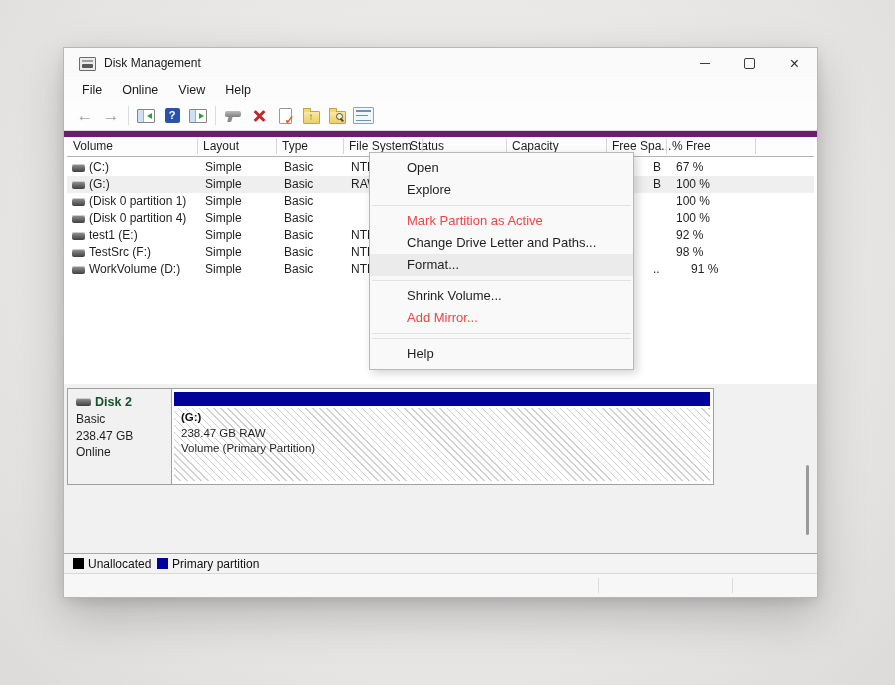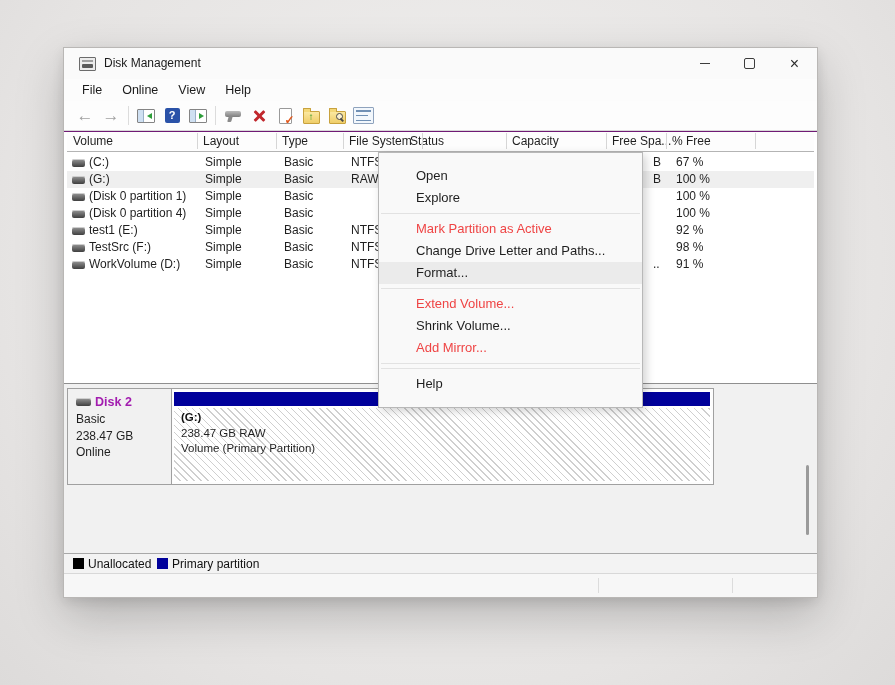--- a/index.html
+++ b/index.html
@@ -48,39 +48,39 @@
   .ic-doc .chk{position:absolute;right:-4px;bottom:-4px;color:#e2571b;font-size:12px;font-weight:bold;}
   .ic-folder{width:15px;height:11px;background:linear-gradient(#fbe8a0,#efcd68);border:1px solid #c8a23e;border-radius:1px;position:relative;margin-top:3px;}
   .ic-folder .tab{position:absolute;top:-3.5px;left:-1px;width:6px;height:3px;background:#f4d878;border:1px solid #c8a23e;border-bottom:none;border-radius:1px 1px 0 0;}
   .ic-folder .up{position:absolute;left:0;right:0;top:-1px;text-align:center;color:#1e8f1e;font-weight:bold;font-size:10px;}
   .ic-folder .mag{position:absolute;right:2px;top:1px;width:5px;height:5px;border:1.5px solid #4a4a4a;border-radius:50%;background:rgba(255,255,255,.6);}
   .ic-folder .mh{position:absolute;right:1px;bottom:2px;width:4px;height:1.5px;background:#4a4a4a;transform:rotate(45deg);}
   .ic-props{width:15px;height:11px;border:1px solid #8fa3bd;background:#f2f7fc;padding:2px;display:flex;flex-direction:column;justify-content:space-between;border-radius:1px;}
   .ic-props div{height:1.5px;background:#6f8fb4;}
   .ic-props div:nth-child(2){width:80%;}
   
-  .listview{position:absolute;left:0;top:83px;right:0;height:251px;background:#fff;border-top:1px solid #701a75;border-bottom:1px solid #8f8f8f;}
+  .listview{position:absolute;left:0;top:83px;right:0;height:251px;background:#fff;border-top:6px solid #701a75;border-bottom:1px solid #8f8f8f;}
   .lv-header{position:absolute;left:3px;top:0;right:3px;height:19px;background:#fdfdfd;border-bottom:1px solid #b4b4b4;}
   .hcell{position:absolute;top:2px;font-size:12px;color:#1f1f1f;white-space:nowrap;}
   .hsep{position:absolute;top:1px;width:1px;height:16px;background:#d6d6d6;}
   .lv-row{position:absolute;left:3px;right:3px;height:17px;}
   .lv-row.sel{background:#efefef;}
   .cell{position:absolute;top:1px;font-size:12px;color:#1f1f1f;white-space:nowrap;}
   .vol-ic{position:absolute;left:5px;top:4.5px;width:13px;height:8px;border-radius:2px;background:linear-gradient(#989898,#3f3f3f);box-shadow:inset 0 1px 0 rgba(255,255,255,.55);}
   
-  .cmenu{position:absolute;left:314px;top:104px;width:263px;background:#f9f9f9;border:1px solid #b8b8b8;box-shadow:3px 3px 9px rgba(0,0,0,.18);padding:12px 0;z-index:40;}
+  .cmenu{position:absolute;left:305px;top:104px;width:263px;background:#f9f9f9;border:1px solid #b8b8b8;box-shadow:3px 3px 9px rgba(0,0,0,.18);padding:4px 0;z-index:40;}
   .mi{height:22px;line-height:22px;padding-left:37px;font-size:13px;color:#1f1f1f;}
   .mi.hl{background:#ebebeb;}
   .mi.dis{color:#ef4444;}
   .msep{border-top:1px solid #e2e2e2;margin:4px 2px;}
   
   .graphpane{position:absolute;left:0;top:336px;right:0;height:169px;background:#f1f1f1;border-bottom:1px solid #a8a8a8;}
   .diskrow{position:absolute;left:3px;top:4px;width:645px;height:95px;background:#fdfdfd;border:1px solid #a0a0a0;}
   .diskinfo{position:absolute;left:0;top:0;bottom:0;width:104px;background:#f1f1f1;border-right:1px solid #a0a0a0;padding:6px 0 0 8px;box-sizing:border-box;}
-  .diskinfo .l1{font-size:12.5px;font-weight:bold;color:#a21caf;margin-bottom:2px;position:relative;padding-left:19px;}
+  .diskinfo .l1{font-size:12.5px;font-weight:bold;color:#14532d;margin-bottom:2px;position:relative;padding-left:19px;}
   .disk-ic{position:absolute;left:0;top:3px;width:15px;height:8px;border-radius:2px;background:linear-gradient(#989898,#3f3f3f);box-shadow:inset 0 1px 0 rgba(255,255,255,.55);}
   .diskinfo .l2{font-size:12px;color:#1f1f1f;line-height:16.5px;}
   .part{position:absolute;left:105px;top:2px;right:2px;bottom:2px;background:#fff;}
   .stripe{position:absolute;left:1px;right:1px;top:1px;height:14px;}
   .hatch{position:absolute;left:1px;right:1px;top:17px;bottom:1px;
     background:repeating-linear-gradient(45deg,#ffffff 0px,#ffffff 4px,#cfcfcf 4px,#cfcfcf 5px);
     padding:2px 0 0 7px;box-sizing:border-box;}
   .hatch .p1{font-size:11.5px;font-weight:bold;color:#111;line-height:15.5px;text-shadow:0 0 3px #fff,0 0 3px #fff;}
   .hatch .p2{font-size:11.5px;color:#1f1f1f;line-height:15.5px;text-shadow:0 0 3px #fff,0 0 3px #fff;}
   .vthumb{position:absolute;left:742px;top:81px;width:3px;height:70px;background:#9a9a9a;border-radius:2px;}
@@ -258,21 +258,21 @@
       <span class="cell" style="left:586px"></span>
       <span class="cell" style="left:609px">98 %</span>
     </div>
     <div class="lv-row" style="top:124px">
       <span class="vol-ic"></span>
       <span class="cell" style="left:22px">WorkVolume (D:)</span>
       <span class="cell" style="left:138px">Simple</span>
       <span class="cell" style="left:217px">Basic</span>
       <span class="cell" style="left:284px">NTFS</span>
       <span class="cell" style="left:586px">..</span>
-      <span class="cell" style="left:609px">91 %</span>
+      <span class="cell" style="left:624px">91 %</span>
     </div>
   </div>
 
   <div class="graphpane">
     <div class="diskrow">
       <div class="diskinfo">
         <div class="l1"><span class="disk-ic"></span><span>Disk 2</span></div>
         <div class="l2">Basic</div>
         <div class="l2">238.47 GB</div>
         <div class="l2">Online</div>
@@ -302,21 +302,20 @@
   </div>
 
   <div class="cmenu">
     <div class="mi">Open</div>
     <div class="mi">Explore</div>
     <div class="msep"></div>
     <div class="mi dis">Mark Partition as Active</div>
     <div class="mi">Change Drive Letter and Paths...</div>
     <div class="mi hl">Format...</div>
     <div class="msep"></div>
-    <div class="mi dis">Extend Volume...</div>
     <div class="mi">Shrink Volume...</div>
     <div class="mi dis">Add Mirror...</div>
     <div class="msep"></div>
     <div class="msep"></div>
     <div class="mi">Help</div>
   </div>
 
 </div>
 
 </body></html>

